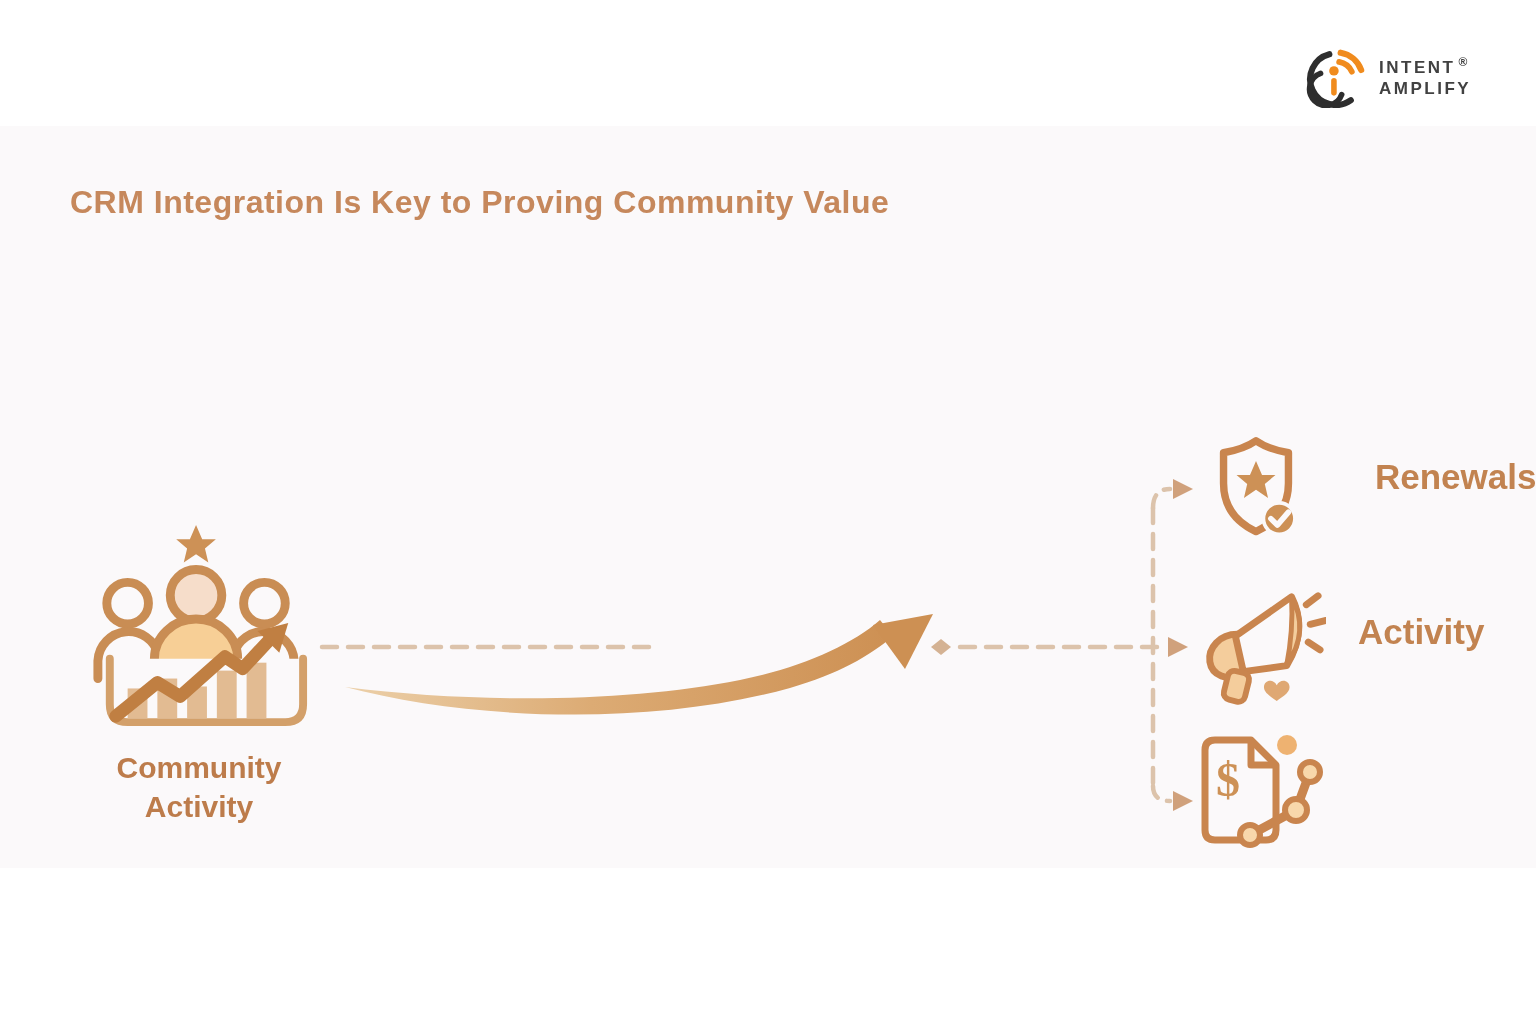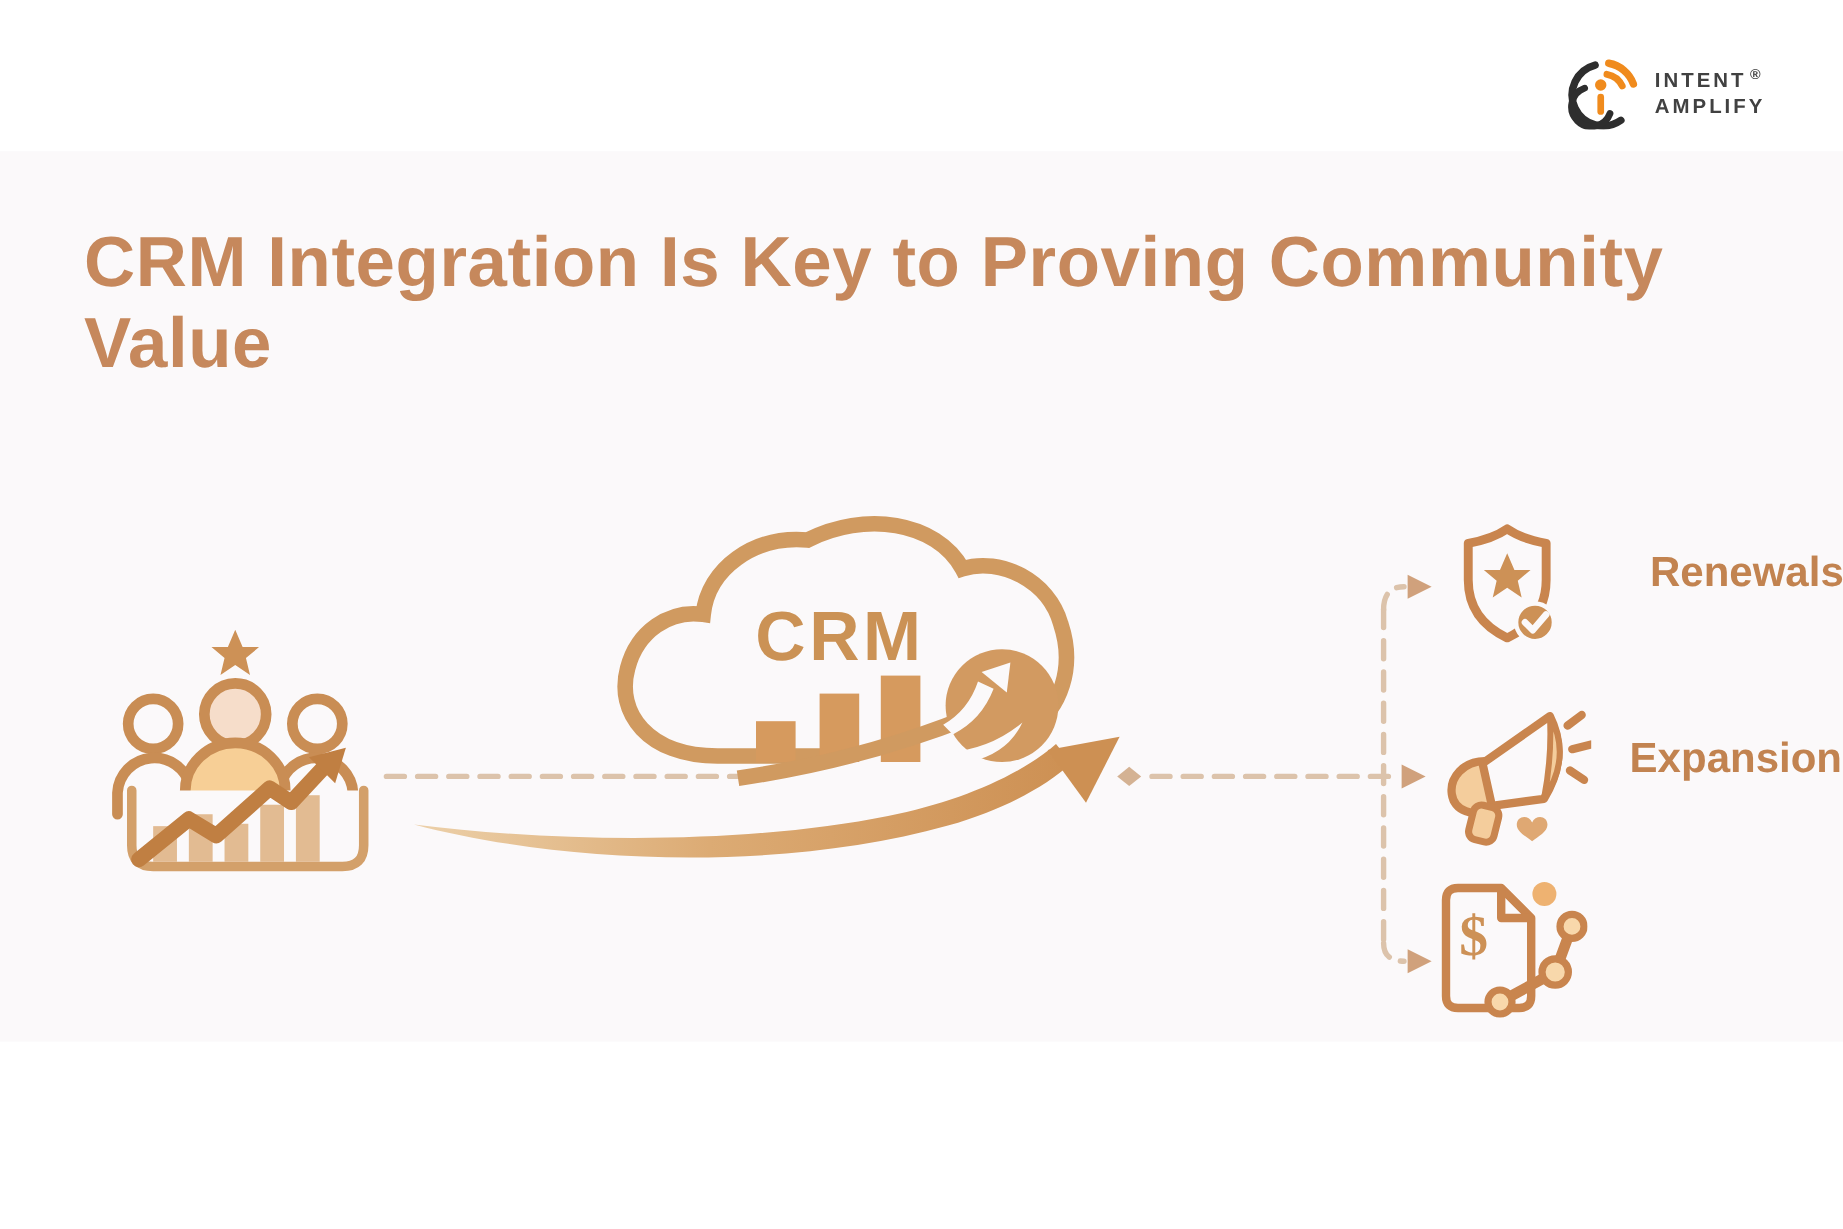--- a/index.html
+++ b/index.html
@@ -37,21 +37,21 @@
     font-size: 12px;
     vertical-align: super;
     letter-spacing: 0;
     margin-left: 3px;
   }
   
   .title {
     position: absolute;
     left: 70px; top: 184px;
     width: 1400px;
-    font-size: 59px;
+    font-size: 32px;
     font-weight: 700;
     letter-spacing: 0.5px;
     color: #c6885c;
   }
   
   .overlay {
     position: absolute; left: 0; top: 0;
     width: 1536px; height: 1024px;
     pointer-events: none;
   }
@@ -157,40 +157,22 @@
       <rect x="42" y="178" width="20" height="30" fill="#e2bb92"></rect>
       <rect x="72" y="168" width="20" height="40" fill="#e2bb92"></rect>
       <rect x="102" y="176" width="20" height="32" fill="#e2bb92"></rect>
       <rect x="132" y="160" width="20" height="48" fill="#e2bb92"></rect>
       <rect x="162" y="152" width="20" height="56" fill="#e2bb92"></rect>
 
       <path d="M30,206 L72,172 L95,186 L140,146 L158,158 L186,128" fill="none" stroke="#c07f42" stroke-width="13" stroke-linecap="round" stroke-linejoin="round"></path>
       <polygon points="204,112 195,142 173,120" fill="#c07f42"></polygon>
     </svg>
   </div>
-
-  <div class="hub-icon">
-    <svg width="460" height="335" viewBox="0 0 460 335">
-
-      <path d="M205,218 L120,218 C62,218 35,182 45,145 C53,114 80,96 108,100 C112,62 150,34 195,38 C242,14 302,22 324,62 C356,52 396,72 406,108 C418,144 406,178 380,196" fill="none" stroke="#d09a60" stroke-width="13" stroke-linecap="round"></path>
-
-      <text x="222" y="138" text-anchor="middle" font-family="Liberation Sans, sans-serif" font-size="58" font-weight="700" letter-spacing="3" fill="#cb9255">CRM</text>
-
-      <rect x="152" y="189" width="33" height="34" fill="#d69a5e"></rect>
-      <rect x="205" y="166" width="33" height="57" fill="#d69a5e"></rect>
-      <rect x="256" y="151" width="33" height="72" fill="#d69a5e"></rect>
-
-      <path d="M138,243 Q240,228 332,192 L325,180 Q235,216 136,230 Z" fill="#d09a60"></path>
-
-      <circle cx="357" cy="176" r="47" fill="#d29a61"></circle>
-      <path d="M316,200 Q340,188 350,162 L337,156 Q329,180 308,192 Z" fill="#fbf9fa"></path>
-      <polygon points="364,140 361,165 340,148" fill="#fbf9fa"></polygon>
-      <path d="M312,215 Q348,212 374,190 Q362,216 330,223 Z" fill="#fbf9fa"></path>
-    </svg>
-  </div>
+  <div class="source-label">Community Activity</div>
+
 
   <div class="icon-renewals">
     <svg width="102" height="112" viewBox="0 0 110 118">
       <path d="M55,8 C45,15 31,19 20,21 V54 C20,82 36,97 55,106 C74,97 90,82 90,54 V21 C79,19 65,15 55,8 Z" fill="none" stroke="#c9854e" stroke-width="8" stroke-linejoin="round"></path>
       <g transform="translate(55,52)">
         <path d="M0,-22 L6.5,-7 L21,-7 L9.5,2.6 L13,17.8 L0,9 L-13,17.8 L-9.5,2.6 L-21,-7 L-6.5,-7 Z" fill="#cd9156"></path>
       </g>
       <circle cx="80" cy="92" r="17" fill="#cd9156" stroke="#fbf9fa" stroke-width="4"></circle>
       <path d="M71,92 L78,99 L90,85" fill="none" stroke="#fbf9fa" stroke-width="6" stroke-linecap="round" stroke-linejoin="round"></path>
     </svg>
@@ -208,21 +190,21 @@
 
       <rect x="28" y="90" width="22" height="30" rx="7" transform="rotate(14 39 105)" fill="#f4cd9c" stroke="#c9854e" stroke-width="6"></rect>
 
       <path d="M110,22 L122,13" stroke="#c9854e" stroke-width="7" stroke-linecap="round"></path>
       <path d="M114,42 L130,38" stroke="#c9854e" stroke-width="7" stroke-linecap="round"></path>
       <path d="M112,60 L124,68" stroke="#c9854e" stroke-width="7" stroke-linecap="round"></path>
 
       <path d="M80,104 c-3,-7 -13,-6 -13,2 c0,6 8,10 13,14 c5,-4 13,-8 13,-14 c0,-8 -10,-9 -13,-2 Z" fill="#dfa873"></path>
     </svg>
   </div>
-  <div class="outcome-label label-referrals">Expansion</div>
+  <div class="outcome-label label-referrals">Activity</div>
 
   <div class="icon-expansion">
     <svg width="125" height="118" viewBox="0 0 125 118">
 
       <path d="M17,6 H53 L78,31 V96 Q78,106 68,106 H17 Q7,106 7,96 V16 Q7,6 17,6 Z" fill="#fbf9fa" stroke="#c9854e" stroke-width="7" stroke-linejoin="round"></path>
       <path d="M53,6 V31 H78" fill="none" stroke="#c9854e" stroke-width="7" stroke-linejoin="round"></path>
 
       <text x="30" y="62" text-anchor="middle" font-family="Liberation Serif, serif" font-size="48" font-weight="700" fill="#cd9156">$</text>
 
       <path d="M52,101 L98,76 L112,38" fill="none" stroke="#c9854e" stroke-width="9" stroke-linecap="round"></path>

